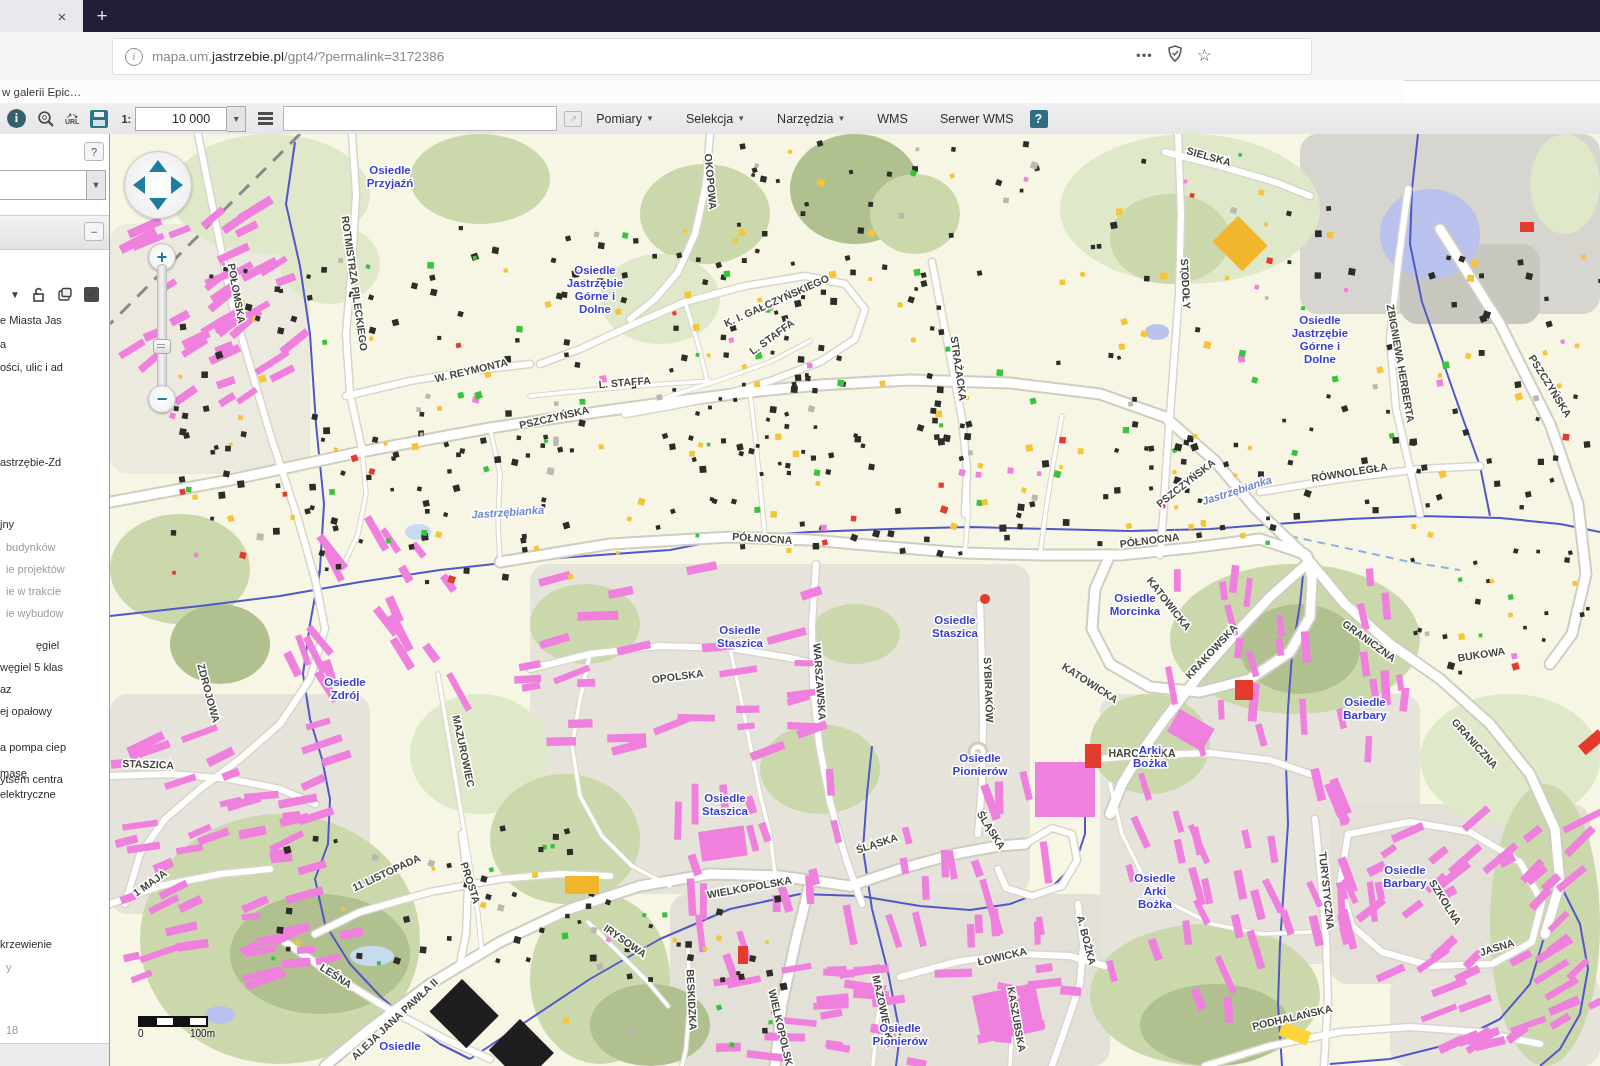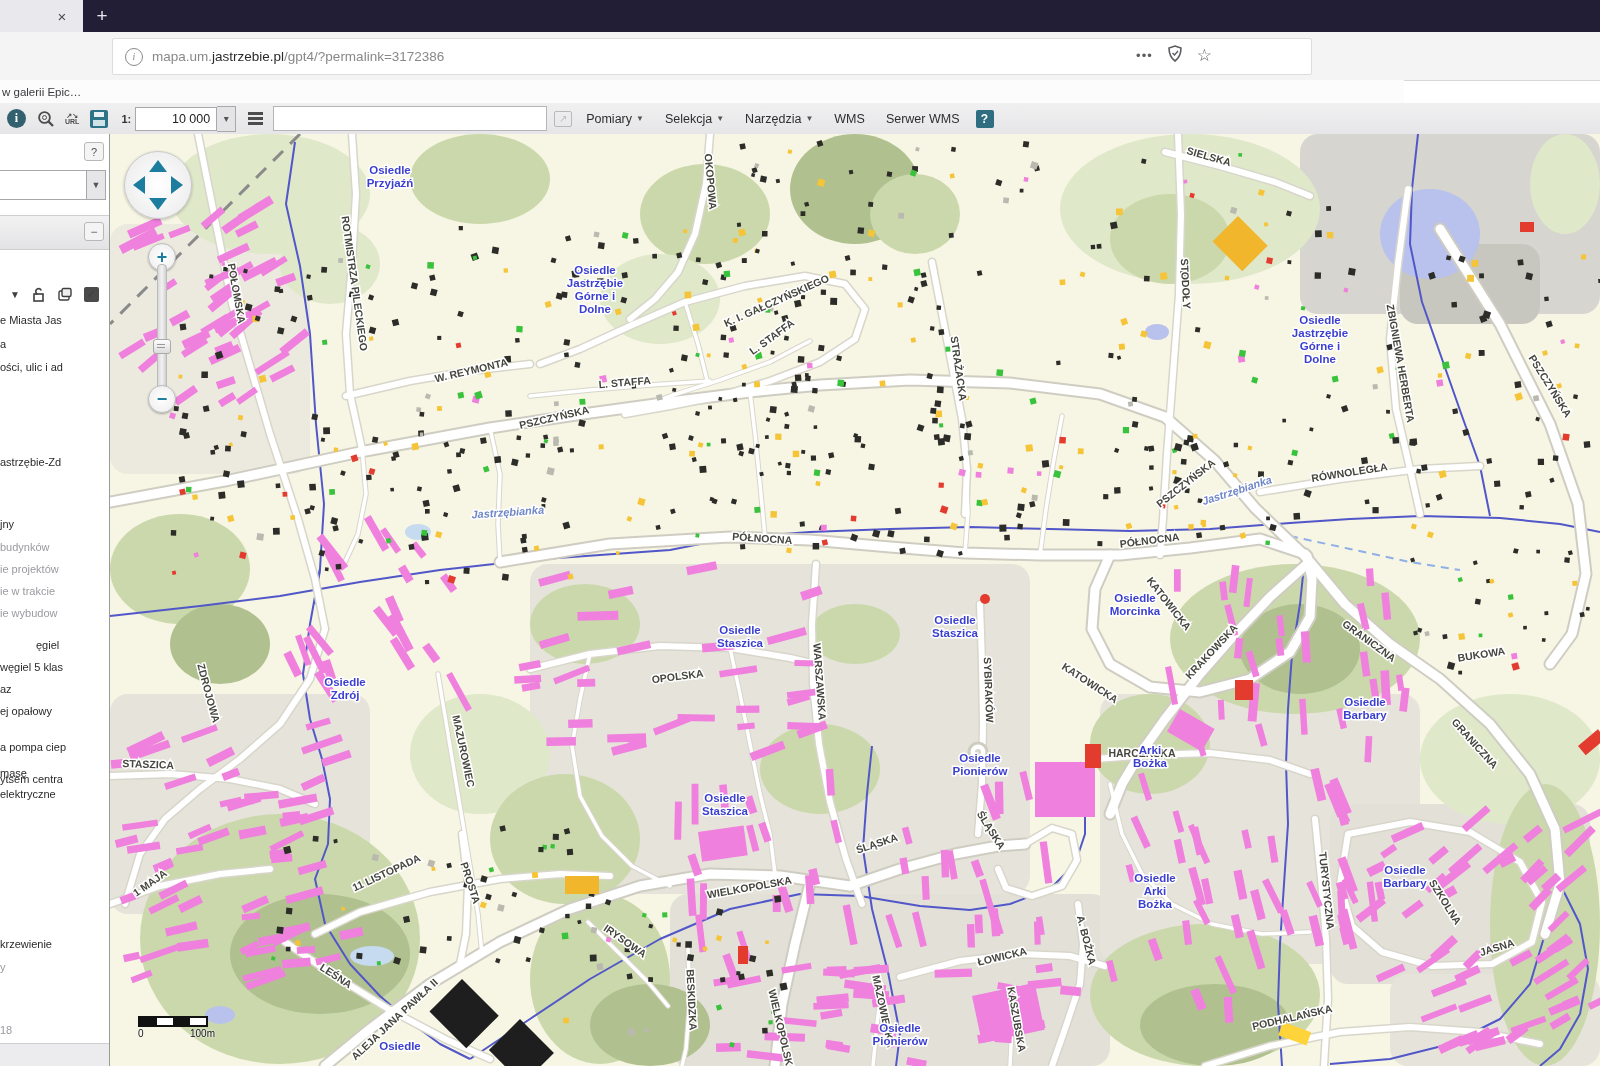--- a/index.html
+++ b/index.html
@@ -23,44 +23,44 @@
   
   .apptb{position:absolute;left:0;top:103px;width:1600px;height:31px;background:linear-gradient(#f0f0f1,#e6e6e8);border-bottom:1px solid #c2c2c4;display:flex;align-items:center;}
   .tbi{display:flex;align-items:center;justify-content:center;}
   .ico-info{width:19px;height:19px;margin-left:7px;background:#33606e;color:#fff;border-radius:50%;font-size:12px;font-weight:bold;font-family:"Liberation Serif",serif;}
   .ico-zoom{margin-left:11px;}
   .ico-url{margin-left:10px;flex-direction:column;color:#4c4c4c;font-size:7px;font-weight:bold;line-height:6px;}
   .ico-save{width:18px;height:18px;margin-left:11px;background:#2e7387;border-radius:2px;position:relative;}
   .ico-save:before{content:"";position:absolute;left:4px;top:2px;width:10px;height:5px;background:#e8f2f4;}
   .ico-save:after{content:"";position:absolute;left:3px;top:10px;width:12px;height:6px;background:#cfe3e8;}
   .scale-pref{margin-left:13px;font-size:11px;color:#333;font-weight:bold;}
-  .scale-box{margin-left:4px;width:74px;height:22px;background:#fff;border:1px solid #a9a9ad;display:flex;align-items:center;justify-content:flex-end;font-size:12.5px;color:#222;padding-right:6px;}
+  .scale-box{margin-left:4px;width:74px;height:22px;background:#fff;border:1px solid #a9a9ad;display:flex;align-items:center;justify-content:flex-end;font-size:12.5px;color:#222;padding-right:16px;}
   .scale-caret{width:18px;height:24px;background:#e4e4e6;border:1px solid #a9a9ad;border-left:none;display:flex;align-items:center;justify-content:center;color:#555;font-size:10px;}
   .ico-burger{margin-left:12px;flex-direction:column;gap:2.5px;}
   .ico-burger i{display:block;width:15px;height:2.5px;background:#4c4c4c;}
   .tb-input{margin-left:10px;width:268px;height:21px;background:#fff;border:1px solid #b5b5b8;}
   .ico-share{margin-left:7px;width:16px;height:14px;border:1.5px solid #b9b9bc;border-radius:2px;color:#b9b9bc;font-size:10px;}
-  .menus{display:flex;align-items:center;margin-left:14px;gap:21px;}
+  .menus{display:flex;align-items:center;margin-left:14px;gap:32px;}
   .menu-item{font-size:12.5px;color:#2e2e30;display:flex;align-items:center;gap:4px;white-space:nowrap;}
   .menu-item .caret{font-size:8px;color:#555;}
   .ico-help{width:18px;height:18px;margin-left:16px;background:#2e6e80;color:#fff;border-radius:2px;font-size:12px;font-weight:bold;}
   
   .main{position:absolute;left:0;top:134px;width:1600px;height:932px;}
   .sidebar{position:absolute;left:0;top:0;width:109px;height:932px;background:#fff;border-right:1px solid #9a9a9a;overflow:hidden;}
   .sb-help{position:absolute;left:84px;top:8px;width:18px;height:17px;background:#f4f4f4;border:1px solid #b8b8b8;border-radius:3px;display:flex;align-items:center;justify-content:center;font-size:11px;color:#555;}
   .sb-select{position:absolute;left:-40px;top:36px;width:126px;height:28px;background:#fff;border:1px solid #a8a8a8;border-radius:2px;}
   .sb-select-caret{position:absolute;left:86px;top:36px;width:18px;height:28px;background:#e6e6e8;border:1px solid #a8a8a8;display:flex;align-items:center;justify-content:center;font-size:9px;color:#555;}
   .sb-collapse-bar{position:absolute;left:0;top:81px;width:109px;height:33px;background:linear-gradient(#f2f2f3,#e3e3e5);border-top:1px solid #cfcfcf;border-bottom:1px solid #cfcfcf;}
   .sb-minus{position:absolute;left:84px;top:88px;width:18px;height:17px;background:#f4f4f4;border:1px solid #b8b8b8;border-radius:3px;display:flex;align-items:center;justify-content:center;font-size:12px;color:#666;}
   .sb-icons{position:absolute;left:0;top:148px;width:109px;height:24px;display:flex;align-items:center;gap:11px;padding-left:10px;}
   .sb-icons .si{color:#3f3f3f;font-size:12px;display:flex;align-items:center;}
   .sb-check{width:15px;height:15px;background:#4a4a4a;border-radius:2px;color:#4ad04a;font-size:11px;display:flex;align-items:center;justify-content:center;}
   .sb-items{position:absolute;left:0;top:0;width:109px;height:1028px;}
   .sb-item{position:absolute;left:0;font-size:11px;color:#2a2a2a;white-space:nowrap;}
-  .sb-item.gray{color:#9a9aa0;}
+  .sb-item.gray{color:#9a9aa0;padding-left:6px;}
   .sb-bottom{position:absolute;left:0;bottom:0;width:109px;height:22px;background:#ececee;border-top:1px solid #cfcfcf;}
   
   .map{position:absolute;left:110px;top:0;width:1490px;height:932px;background:#f7f5e3;overflow:hidden;}
   .map svg{position:absolute;left:0;top:0;}
   .pan{position:absolute;left:14px;top:17px;width:66px;height:66px;background:radial-gradient(#ffffff,#e9e9e9);border:1px solid #c9c9c9;border-radius:50%;box-shadow:0 1px 3px rgba(0,0,0,.25);}
   .pan span{position:absolute;width:0;height:0;}
   .pan .n{left:24px;top:8px;border-left:9px solid transparent;border-right:9px solid transparent;border-bottom:12px solid #1d7d9e;}
   .pan .s{left:24px;bottom:8px;border-left:9px solid transparent;border-right:9px solid transparent;border-top:12px solid #1d7d9e;}
   .pan .w{left:8px;top:24px;border-top:9px solid transparent;border-bottom:9px solid transparent;border-right:12px solid #1d7d9e;}
   .pan .e{right:8px;top:24px;border-top:9px solid transparent;border-bottom:9px solid transparent;border-left:12px solid #1d7d9e;}

